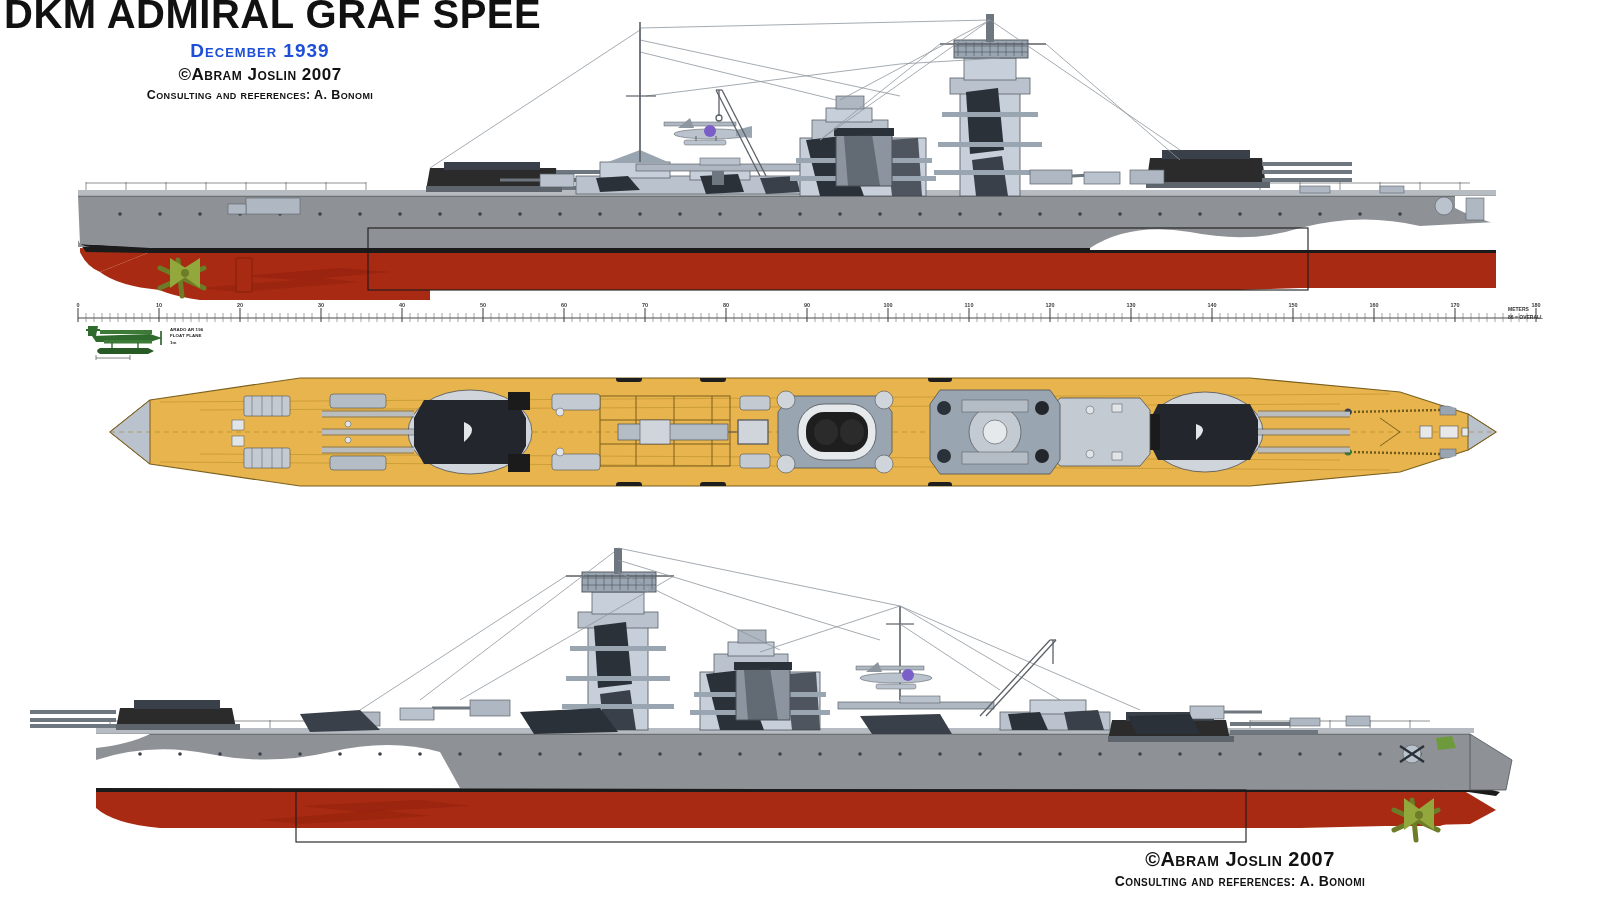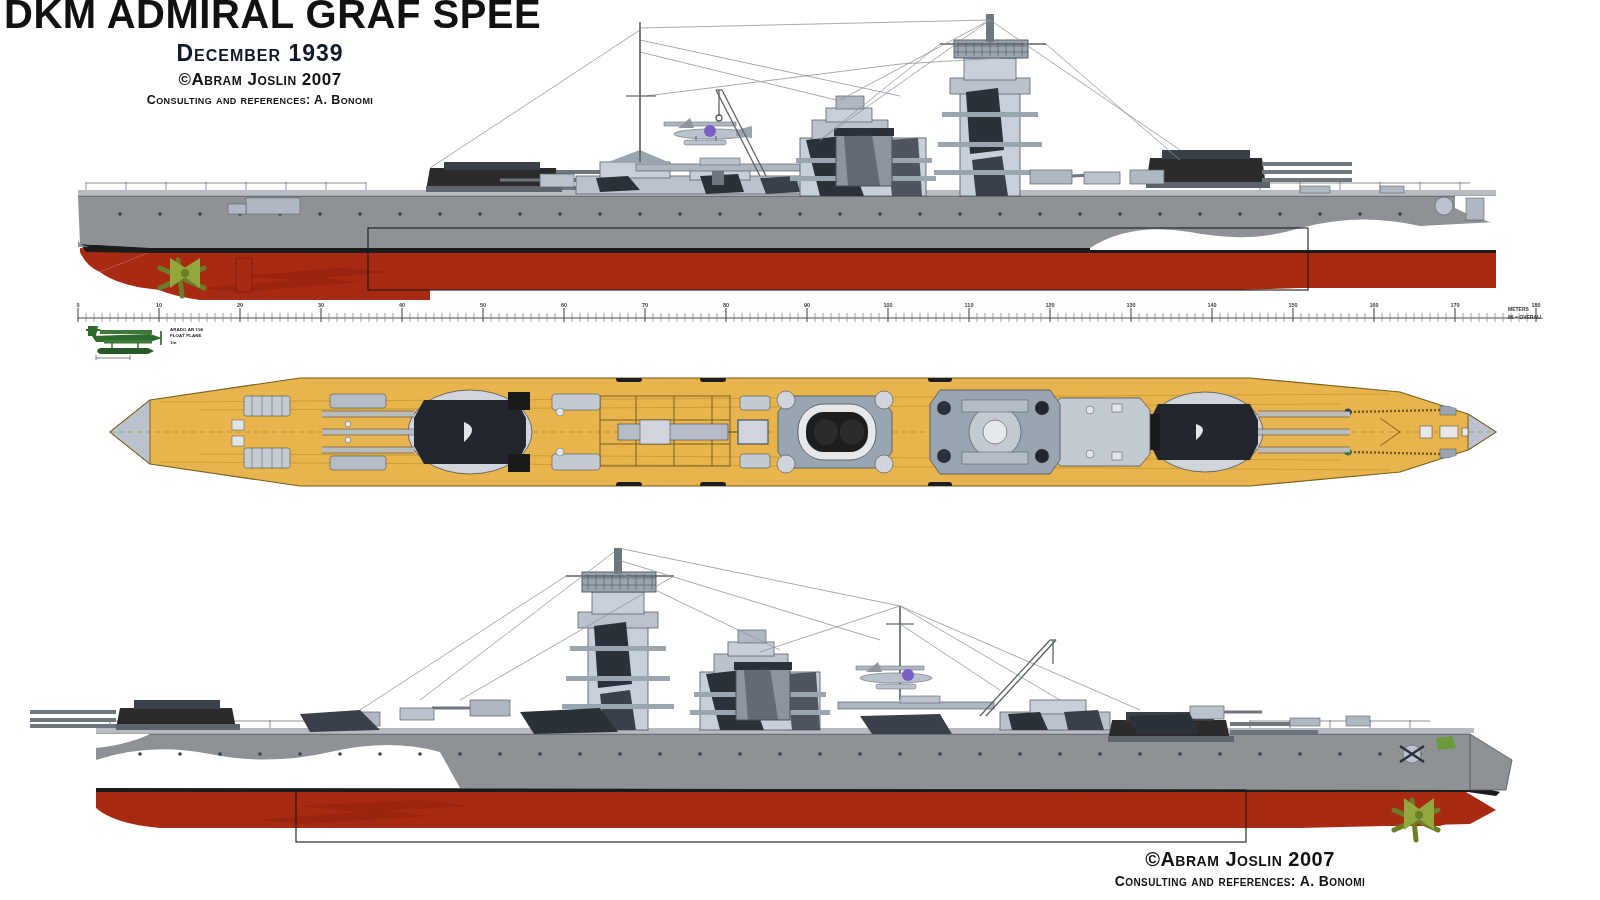--- a/index.html
+++ b/index.html
@@ -25,22 +25,22 @@
     letter-spacing: 0.5px;
     color: #111;
     text-align: left;
     padding-left: 4px;
     line-height: 1.0;
     font-variant: small-caps;
     text-transform: uppercase;
   }
   .ship-date {
     font-weight: bold;
-    font-size: 23px;
-    color: #0f172a;
+    font-size: 19px;
+    color: #1d4ed8;
     text-align: center;
     margin-top: 6px;
     font-variant: small-caps;
     letter-spacing: 1px;
     width: 520px;
   }
   .ship-credit {
     font-weight: bold;
     font-size: 17px;
     color: #111;

